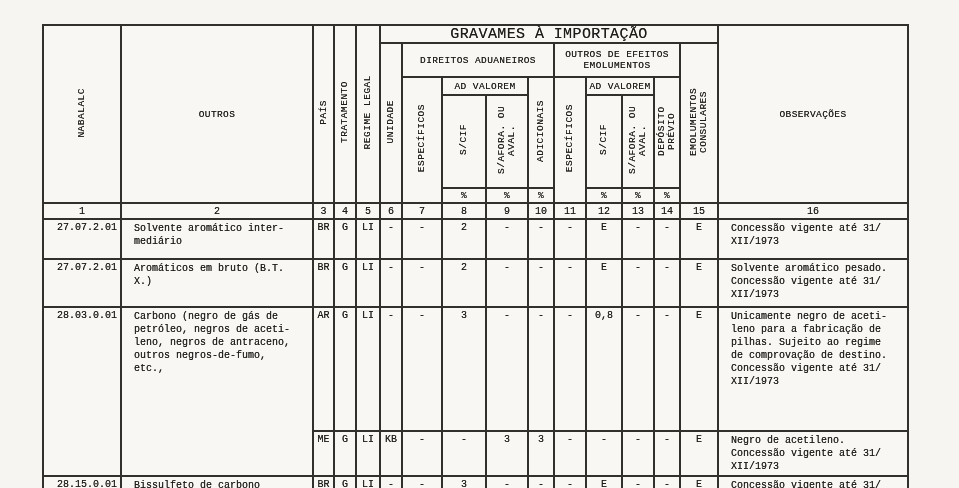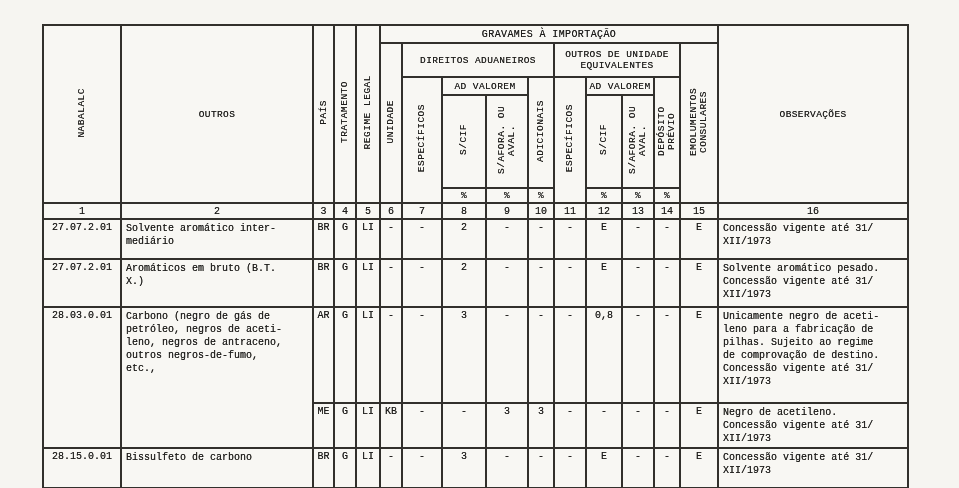--- a/index.html
+++ b/index.html
@@ -18,42 +18,42 @@
   }
   th,td{
     border:2px solid #32302c;
     padding:1px 2px;
     font-weight:normal;
     text-shadow:0 0 0.6px rgba(30,28,25,.75);
   }
   thead th{font-size:9.5px;letter-spacing:.4px;text-align:center;vertical-align:middle;line-height:11px;}
   tr.h1{height:18px;} tr.h2{height:34px;} tr.h3{height:18px;}
   tr.h4{height:92px;} tr.h5{height:14px;} tr.nums{height:16px;}
-  tr.r1{height:40px;} tr.r2{height:48px;} tr.r3{height:96px;}
+  tr.r1{height:40px;} tr.r2{height:48px;} tr.r3{height:124px;}
   tr.r4{height:32px;} tr.r5{height:40px;}
   th.vert{padding:1px;}
   .v{
     display:inline-block;
     writing-mode:vertical-rl;
     transform:rotate(180deg);
     line-height:10px;
     font-size:9.5px;
     letter-spacing:.5px;
     white-space:normal;
   }
   .v165{max-height:165px;} .v150{max-height:150px;} .v120{max-height:120px;}
   .v105{max-height:105px;} .v88{max-height:86px;} .v80{max-height:80px;} .v60{max-height:60px;}
   td.num{font-size:10px;text-align:center;vertical-align:middle;padding:0;}
-  td.code{font-size:10px;vertical-align:top;text-align:center;padding:2px 3px;white-space:nowrap;}
+  td.code{font-size:10px;vertical-align:top;text-align:right;padding:2px 3px;white-space:nowrap;}
   td.prod,td.obs{
     font-size:10px;vertical-align:top;text-align:left;
-    line-height:13px;white-space:pre-wrap;padding:2px 4px;
+    line-height:13px;white-space:pre-wrap;padding:2px 12px;
   }
   td.c{font-size:10px;text-align:center;vertical-align:top;padding:2px 1px;}
-  th.grav{font-size:10px;}
+  th.grav{font-size:15px;}
 </style>
 </head>
 <body>
 
 <div class="sheet">
 <table>
   <colgroup>
     <col style="width:78px">
         <col style="width:192px">
         <col style="width:21px">
@@ -77,21 +77,21 @@
       <th rowspan="5">OUTROS</th>
       <th class="vert" rowspan="5"><span class="v v165">PAÍS</span></th>
       <th class="vert" rowspan="5"><span class="v v165">TRATAMENTO</span></th>
       <th class="vert" rowspan="5"><span class="v v165">REGIME LEGAL</span></th>
       <th class="grav" colspan="10">GRAVAMES À IMPORTAÇÃO</th>
       <th rowspan="5">OBSERVAÇÕES</th>
     </tr>
     <tr class="h2">
       <th class="vert" rowspan="4"><span class="v v150">UNIDADE</span></th>
       <th colspan="4">DIREITOS ADUANEIROS</th>
-      <th colspan="4">OUTROS DE UNIDADE EQUIVALENTES</th>
+      <th colspan="4">OUTROS DE EFEITOS EMOLUMENTOS</th>
       <th class="vert" rowspan="4"><span class="v v80">EMOLUMENTOS CONSULARES</span></th>
     </tr>
     <tr class="h3">
       <th class="vert" rowspan="3"><span class="v v120">ESPECÍFICOS</span></th>
       <th colspan="2">AD VALOREM</th>
       <th class="vert" rowspan="2"><span class="v v105">ADICIONAIS</span></th>
       <th class="vert" rowspan="3"><span class="v v120">ESPECÍFICOS</span></th>
       <th colspan="2">AD VALOREM</th>
       <th class="vert" rowspan="2"><span class="v v60">DEPÓSITO PRÉVIO</span></th>
     </tr>

